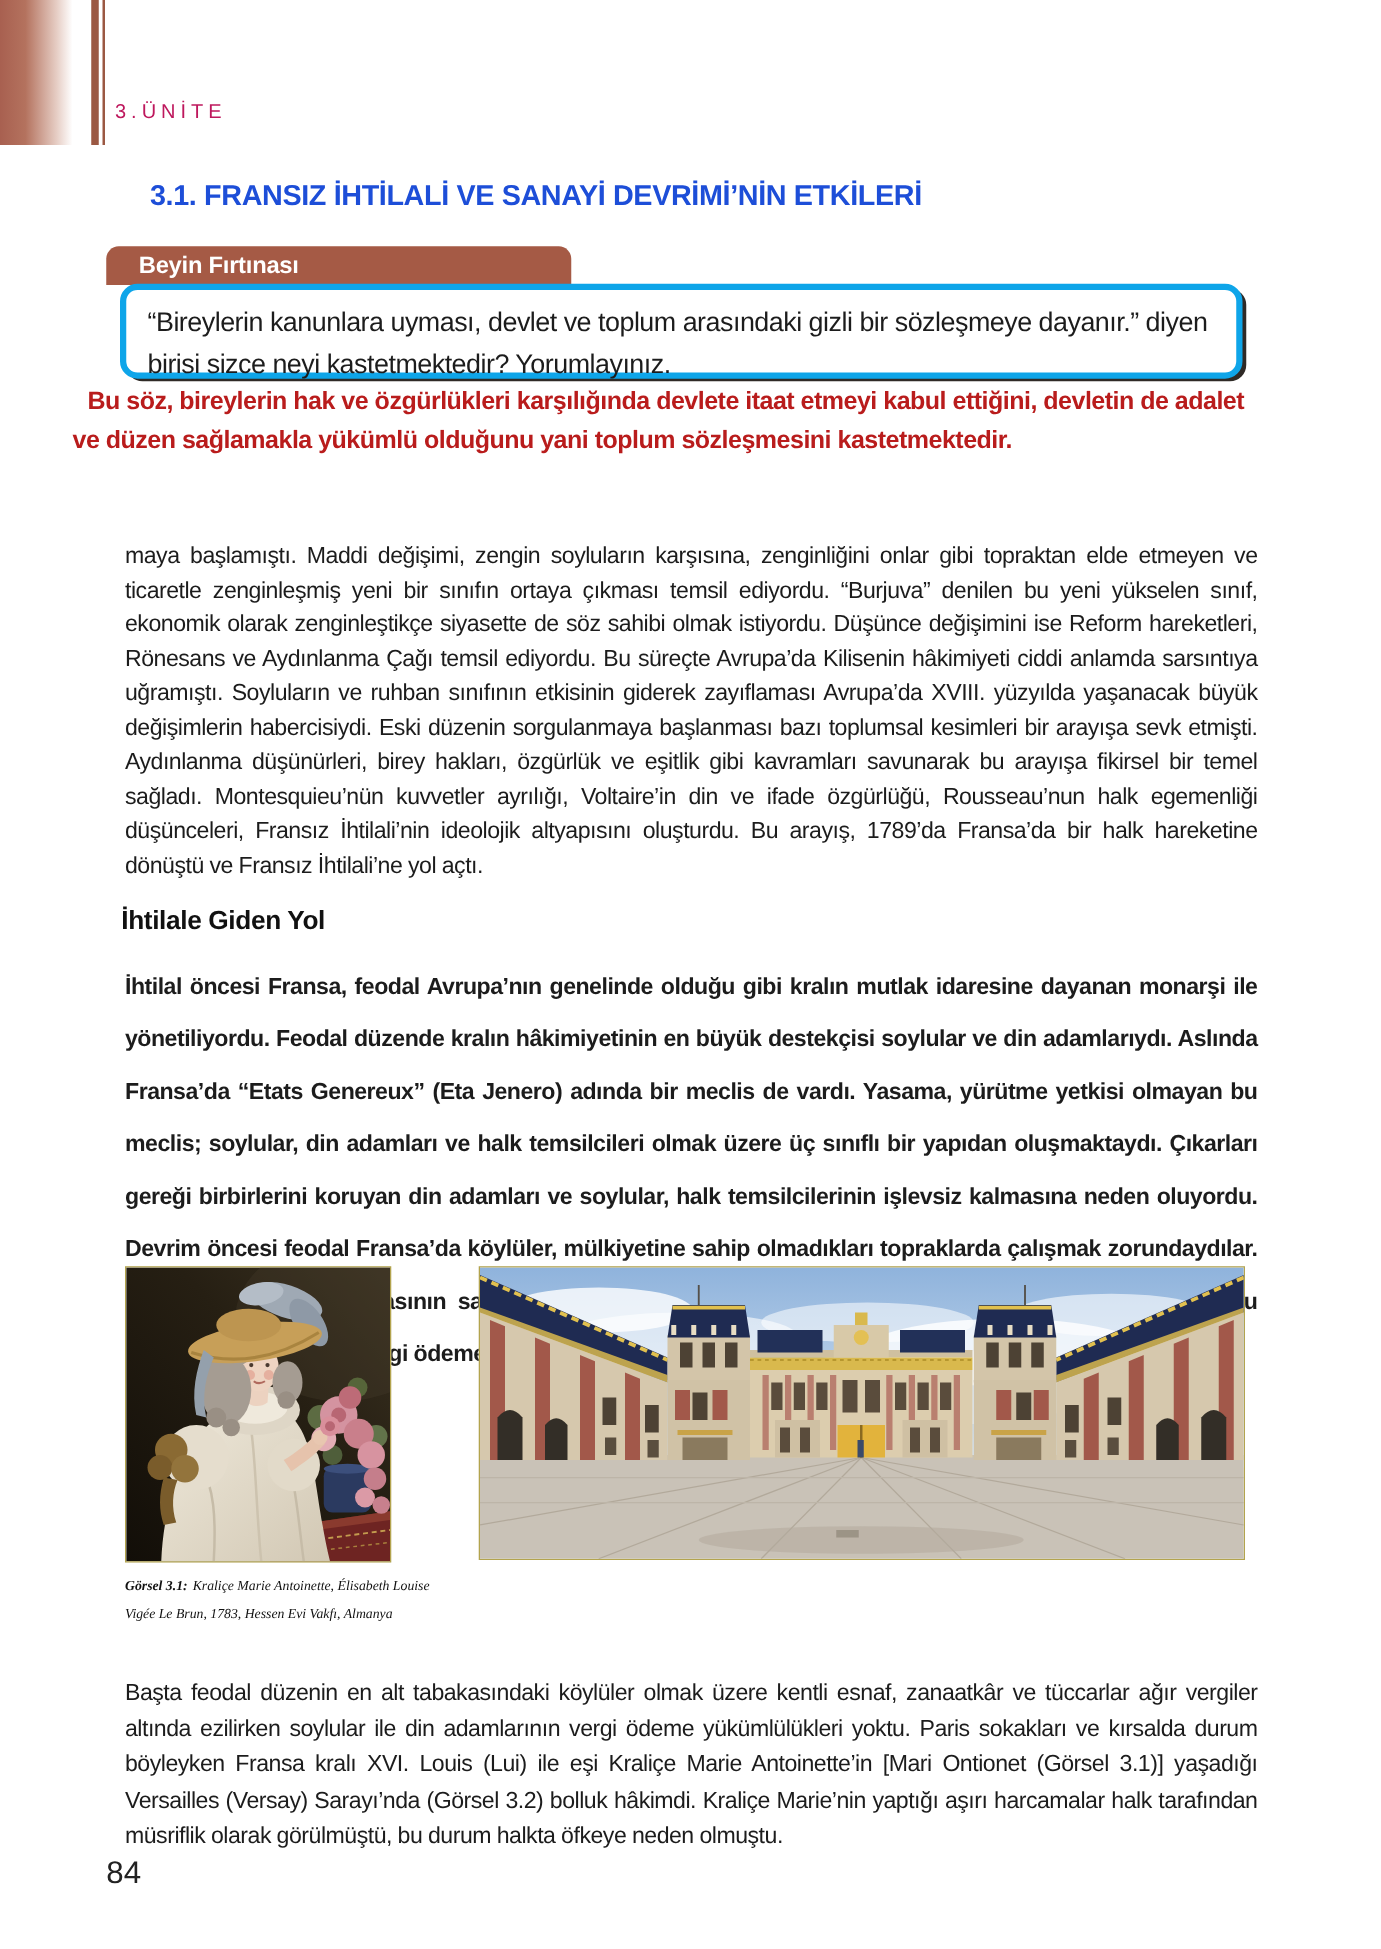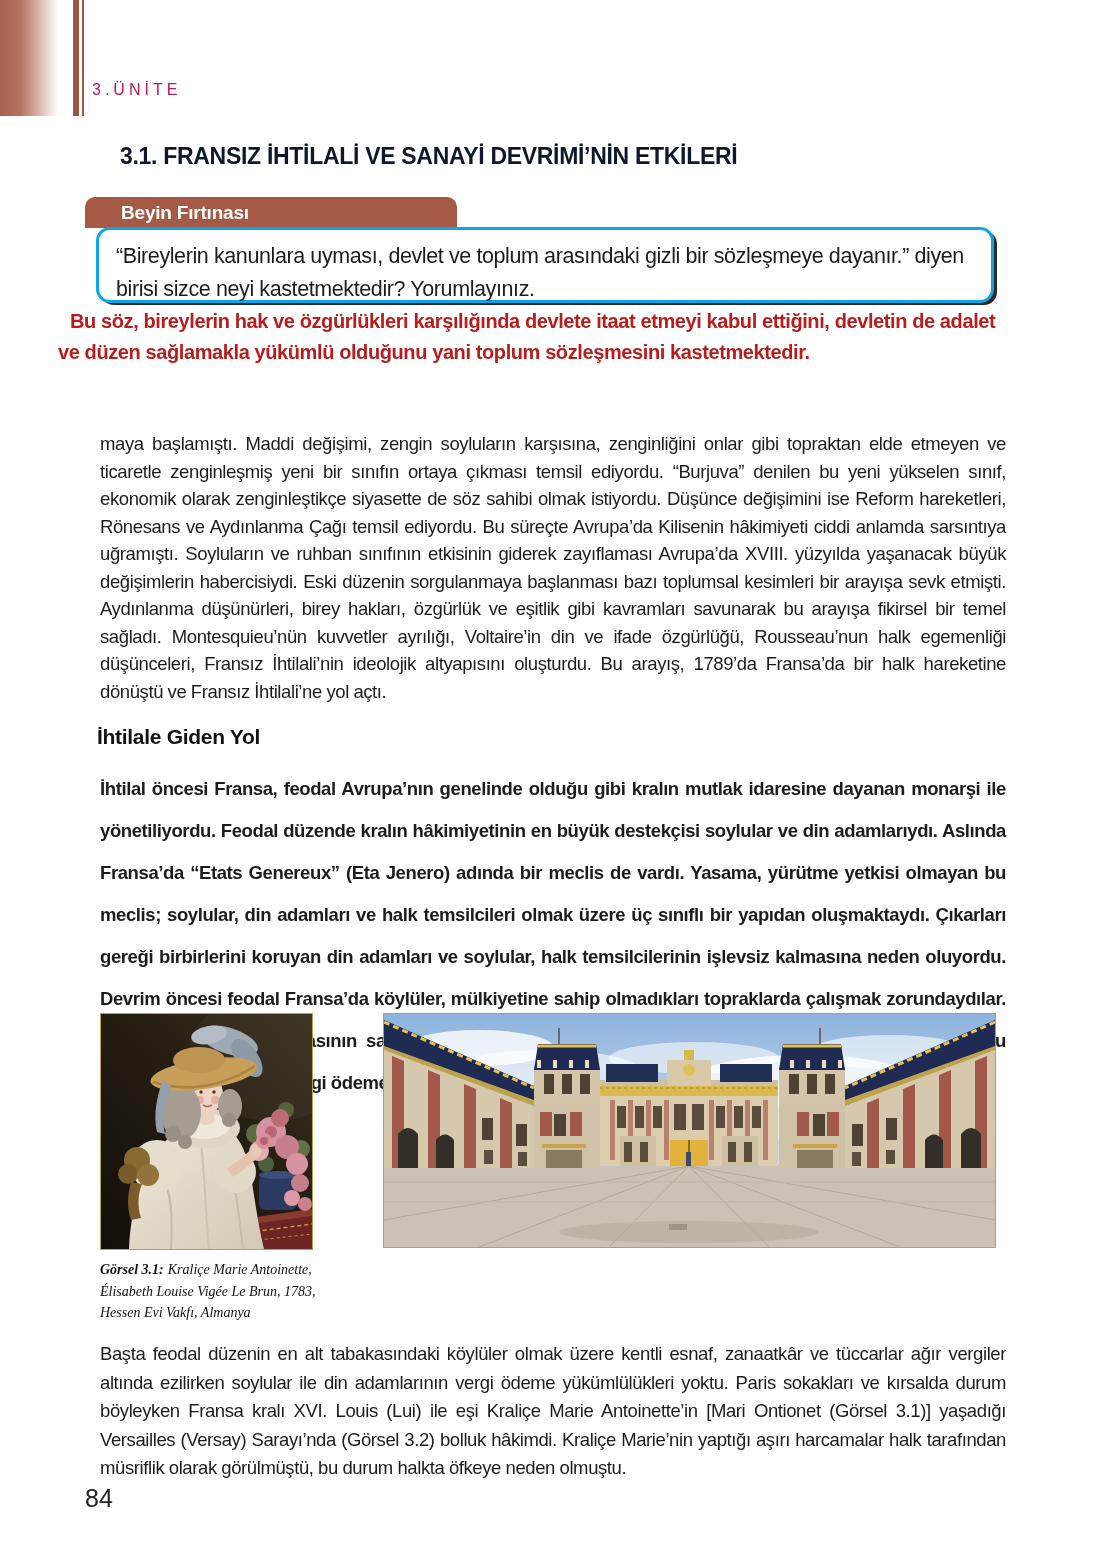--- a/index.html
+++ b/index.html
@@ -13,28 +13,28 @@
   .vline{position:absolute;top:0;height:116px;background:#9b5843;}
   .vline.thick{left:73px;width:6px;}
   .vline.thin{left:82px;width:2px;}
   .unit-label{position:absolute;left:92px;top:81px;font-size:16px;letter-spacing:4px;
       color:#be185d;font-weight:400;}
 
   
   .content{position:absolute;left:84px;top:0;width:906px;}
 
   .title{position:absolute;left:36px;top:143px;margin:0;font-size:23px;font-weight:bold;
-      letter-spacing:-0.3px;color:#0f172a;white-space:nowrap;}
+      letter-spacing:-0.3px;color:#1d4ed8;white-space:nowrap;}
 
   
   .bs-tab{position:absolute;left:1px;top:197px;width:372px;height:31px;box-sizing:border-box;
       background:#a55a45;border-radius:10px 10px 0 0;color:#fff;font-weight:bold;
-      font-size:19px;line-height:31px;padding-left:36px;letter-spacing:-0.2px;}
+      font-size:19px;line-height:31px;padding-left:26px;letter-spacing:-0.2px;}
   .bs-box{position:absolute;left:12px;top:227px;width:898px;height:76px;box-sizing:border-box;
-      background:#fff;border:3px solid #0ea5e9;border-radius:14px;
+      background:#fff;border:5px solid #0ea5e9;border-radius:14px;
       box-shadow:4px 3px 0 -1px #2f2a26;
       font-size:21.5px;line-height:33px;letter-spacing:-0.4px;padding:10px 16px 0 17px;
       color:#1c1c1c;}
 
   .answer{position:absolute;left:-26px;top:306px;width:958px;
       font-size:20px;line-height:30.5px;font-weight:bold;color:#b91c1c;
       letter-spacing:-0.4px;text-indent:12px;}
 
   .body-text{margin:16px;text-align:justify;font-size:18.5px;letter-spacing:-0.4px;
       word-spacing:-0.2px;}
@@ -45,21 +45,21 @@
   .para3{position:absolute;left:0;top:1324px;width:906px;line-height:28.5px;}
 
   
   .figrow{position:absolute;left:0;top:1013px;width:906px;}
   .fig{position:absolute;top:0;margin:0;}
   .fig1{left:16px;width:213px;}
   .fig2{left:299px;width:613px;}
   .imgframe{border:1px solid #b3a44e;line-height:0;background:#eee;}
   .fig svg{display:block;}
   .caption{margin-top:9px;font-family:"Liberation Serif",serif;font-style:italic;
-      font-size:14px;line-height:21.5px;color:#111;}
+      font-size:11px;line-height:21.5px;color:#111;}
   .fig1 .caption{width:252px;}
   .fig2 .caption{left:5px;position:relative;}
   .cap-label{font-weight:bold;margin-right:4px;}
 
   .page-number{position:absolute;left:1px;top:1484px;font-size:25px;color:#222;}
 </style>
 </head>
 <body>
 
 <div>

